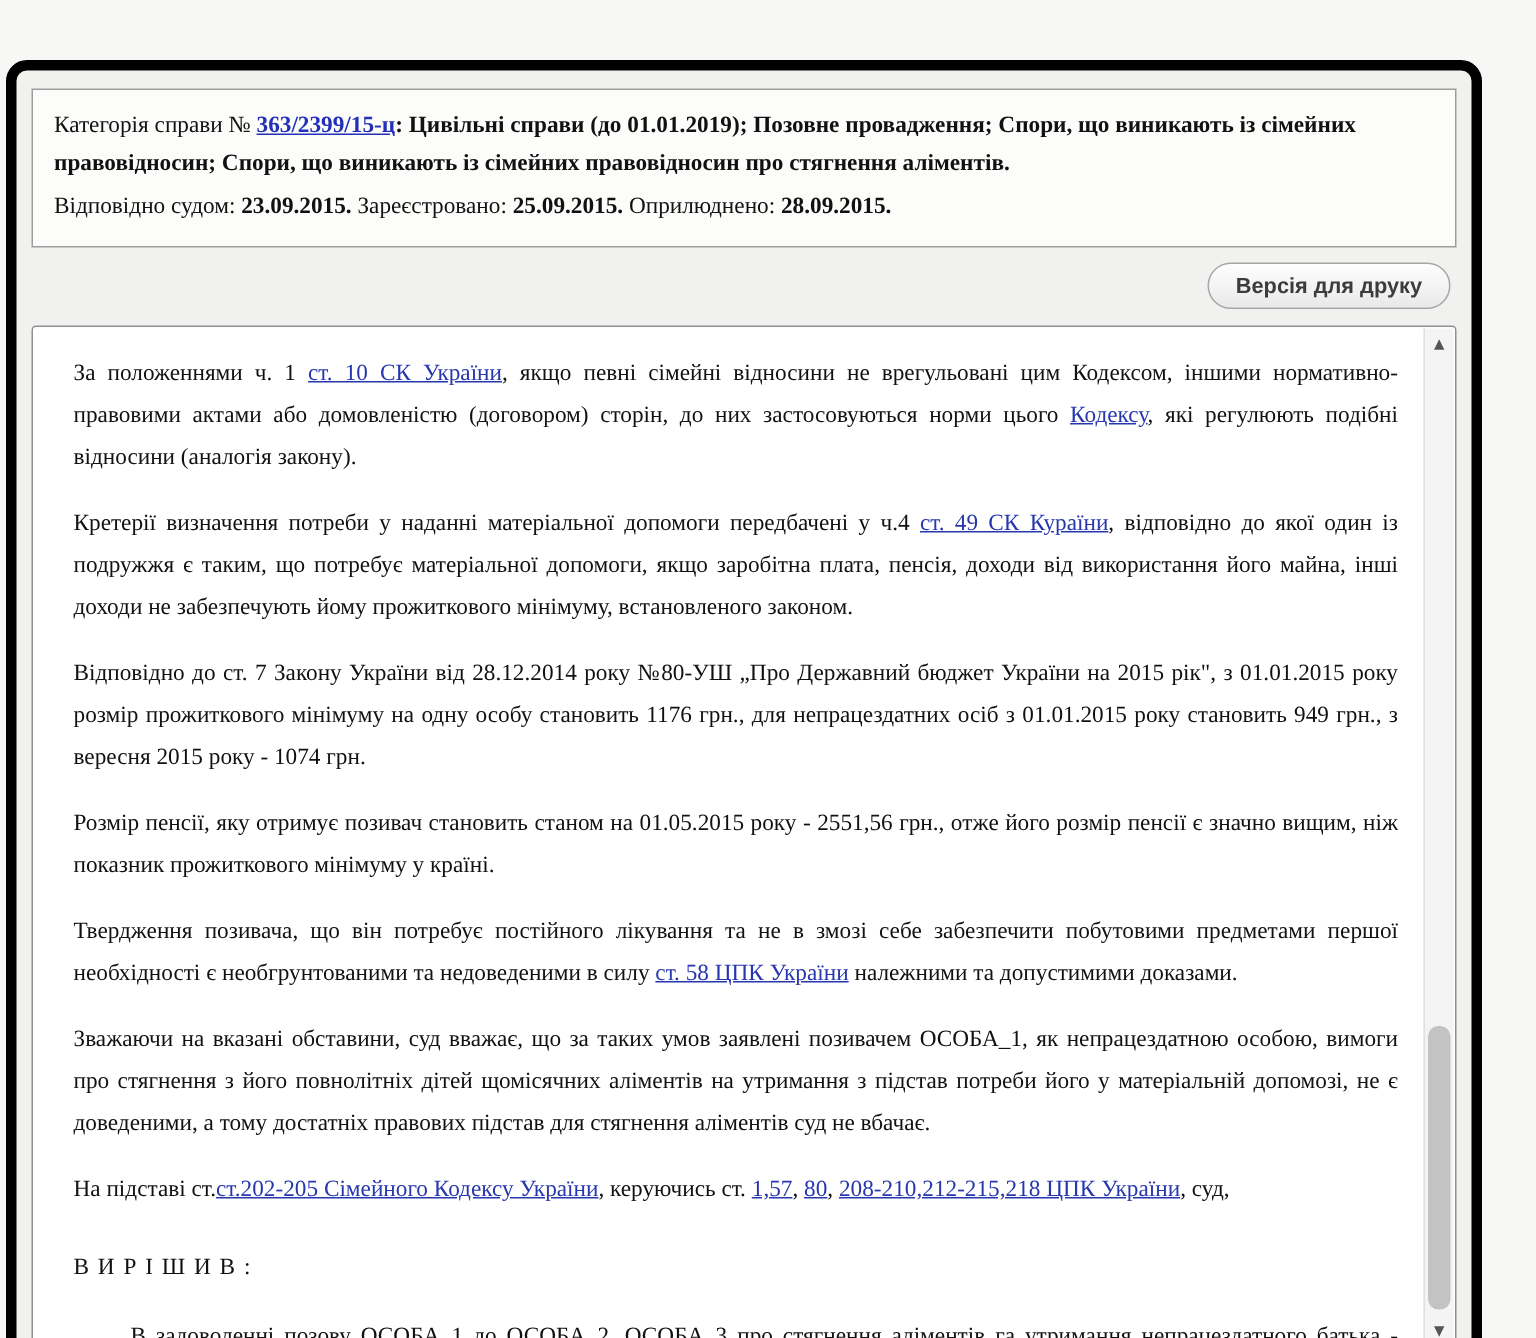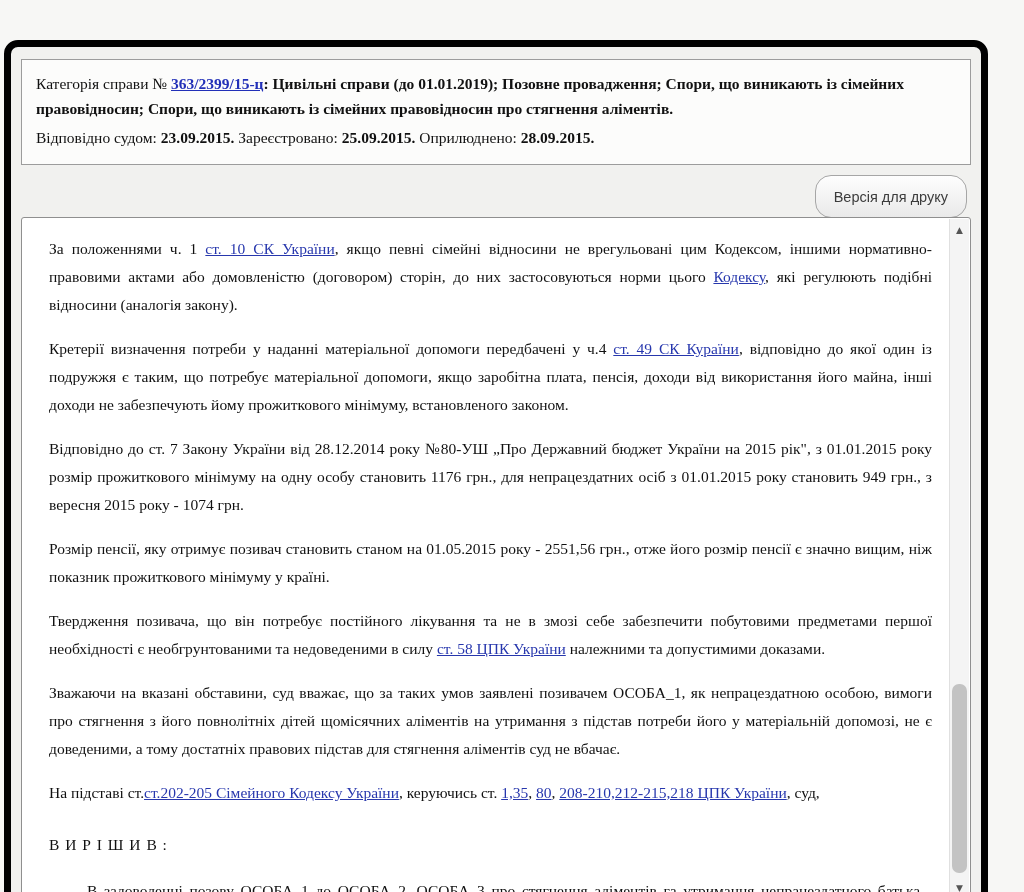--- a/index.html
+++ b/index.html
@@ -37,28 +37,28 @@
   }
   
   .toolbar {
     height: 46px;
     padding: 10px 4px 0 0;
     text-align: right;
   }
   .print-btn {
     display: inline-block;
     min-width: 148px;
-    height: 43px;
+    height: 31px;
     padding: 0 18px;
     border: 1px solid #a6a6a6;
     border-radius: 16px;
     background: linear-gradient(#fefefe, #e9e9e9);
     font-family: "Liberation Sans", sans-serif;
     font-size: 14.5px;
-    font-weight: normal;
+    font-weight: bold;
     color: #3c3c3c;
     cursor: pointer;
   }
   
   .text-box {
     position: relative;
     margin-top: 6px;
     height: 684px;
     background: #ffffff;
     border: 1px solid #8f8f8f;
@@ -133,21 +133,21 @@
   </div>
 
   <div class="text-box">
     <div class="doc-content" id="doc-content">
         <p class="para">За положеннями ч. 1 <a href="#">ст. 10 СК України</a>, якщо певні сімейні відносини не врегульовані цим Кодексом, іншими нормативно-правовими актами або домовленістю (договором) сторін, до них застосовуються норми цього <a href="#">Кодексу</a>, які регулюють подібні відносини (аналогія закону).</p>
         <p class="para">Кретерії визначення потреби у наданні матеріальної допомоги передбачені у ч.4 <a href="#">ст. 49 СК Кураїни</a>, відповідно до якої один із подружжя є таким, що потребує матеріальної допомоги, якщо заробітна плата, пенсія, доходи від використання його майна, інші доходи не забезпечують йому прожиткового мінімуму, встановленого законом.</p>
         <p class="para">Відповідно до ст. 7 Закону України від 28.12.2014 року №80-УШ „Про Державний бюджет України на 2015 рік", з 01.01.2015 року розмір прожиткового мінімуму на одну особу становить 1176 грн., для непрацездатних осіб з 01.01.2015 року становить 949 грн., з вересня 2015 року - 1074 грн.</p>
         <p class="para">Розмір пенсії, яку отримує позивач  становить станом на 01.05.2015 року - 2551,56 грн., отже його розмір пенсії є значно вищим, ніж показник прожиткового мінімуму у країні.</p>
         <p class="para">Твердження позивача, що він потребує постійного лікування та не в змозі себе забезпечити  побутовими предметами першої необхідності є необгрунтованими та недоведеними в силу <a href="#">ст. 58 ЦПК України</a> належними та допустимими доказами.</p>
         <p class="para">Зважаючи на вказані обставини, суд вважає, що за таких умов заявлені позивачем ОСОБА_1, як непрацездатною особою, вимоги про стягнення з його повнолітніх дітей щомісячних аліментів на утримання з підстав потреби його у матеріальній допомозі, не є доведеними, а тому достатніх правових підстав для стягнення аліментів суд не вбачає.</p>
-        <p class="para">На підставі ст.<a href="#">ст.202-205 Сімейного Кодексу України</a>, керуючись ст. <a href="#">1,35</a>, <a href="#">80</a>, <a href="#">208-210,212-215,218 ЦПК України</a>, суд,</p>
+        <p class="para">На підставі ст.<a href="#">ст.202-205 Сімейного Кодексу України</a>, керуючись ст. <a href="#">1,57</a>, <a href="#">80</a>, <a href="#">208-210,212-215,218 ЦПК України</a>, суд,</p>
         <p class="para center-heading">В И Р І Ш И В :</p>
         <p class="para indent">В задоволенні позову ОСОБА_1 до ОСОБА_2, ОСОБА_3 про стягнення аліментів га утримання непрацездатного батька - відмовити.</p>
       </div>
     <div class="scrollbar">
       <div class="scroll-arrow up">▲</div>
       <div class="scroll-track">
         <div class="scroll-thumb"></div>
       </div>
       <div class="scroll-arrow down">▼</div>
     </div>

